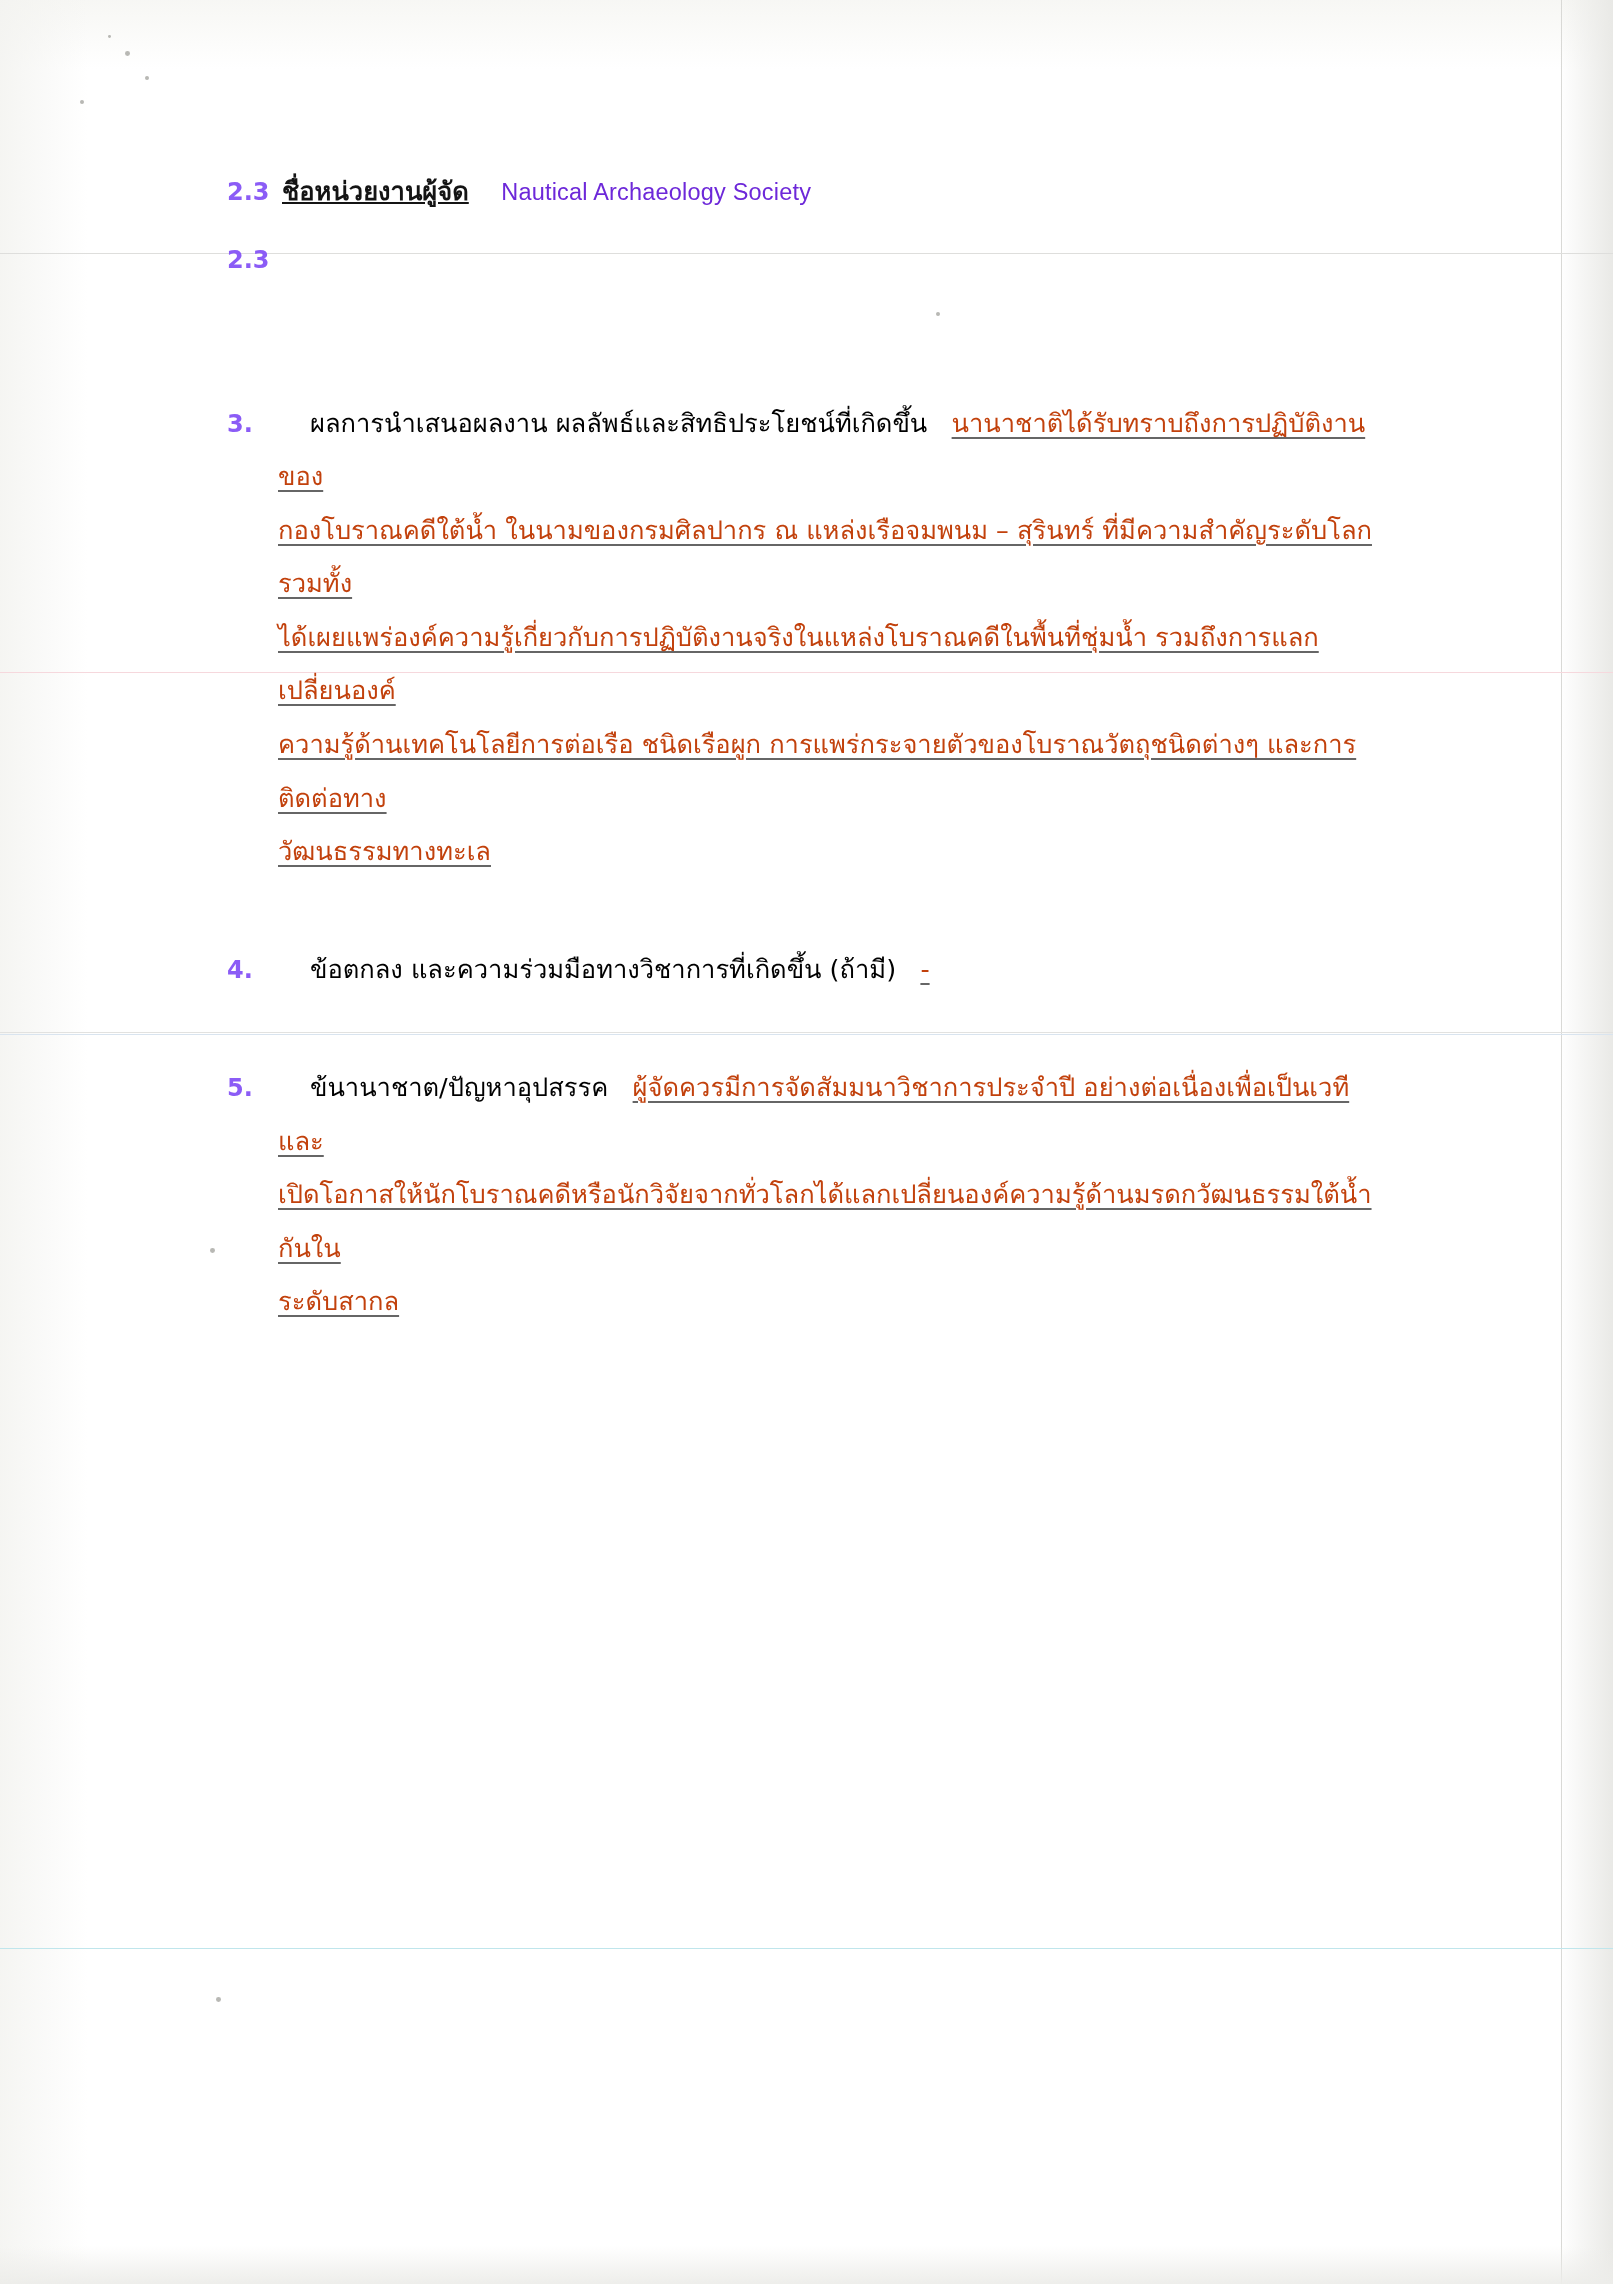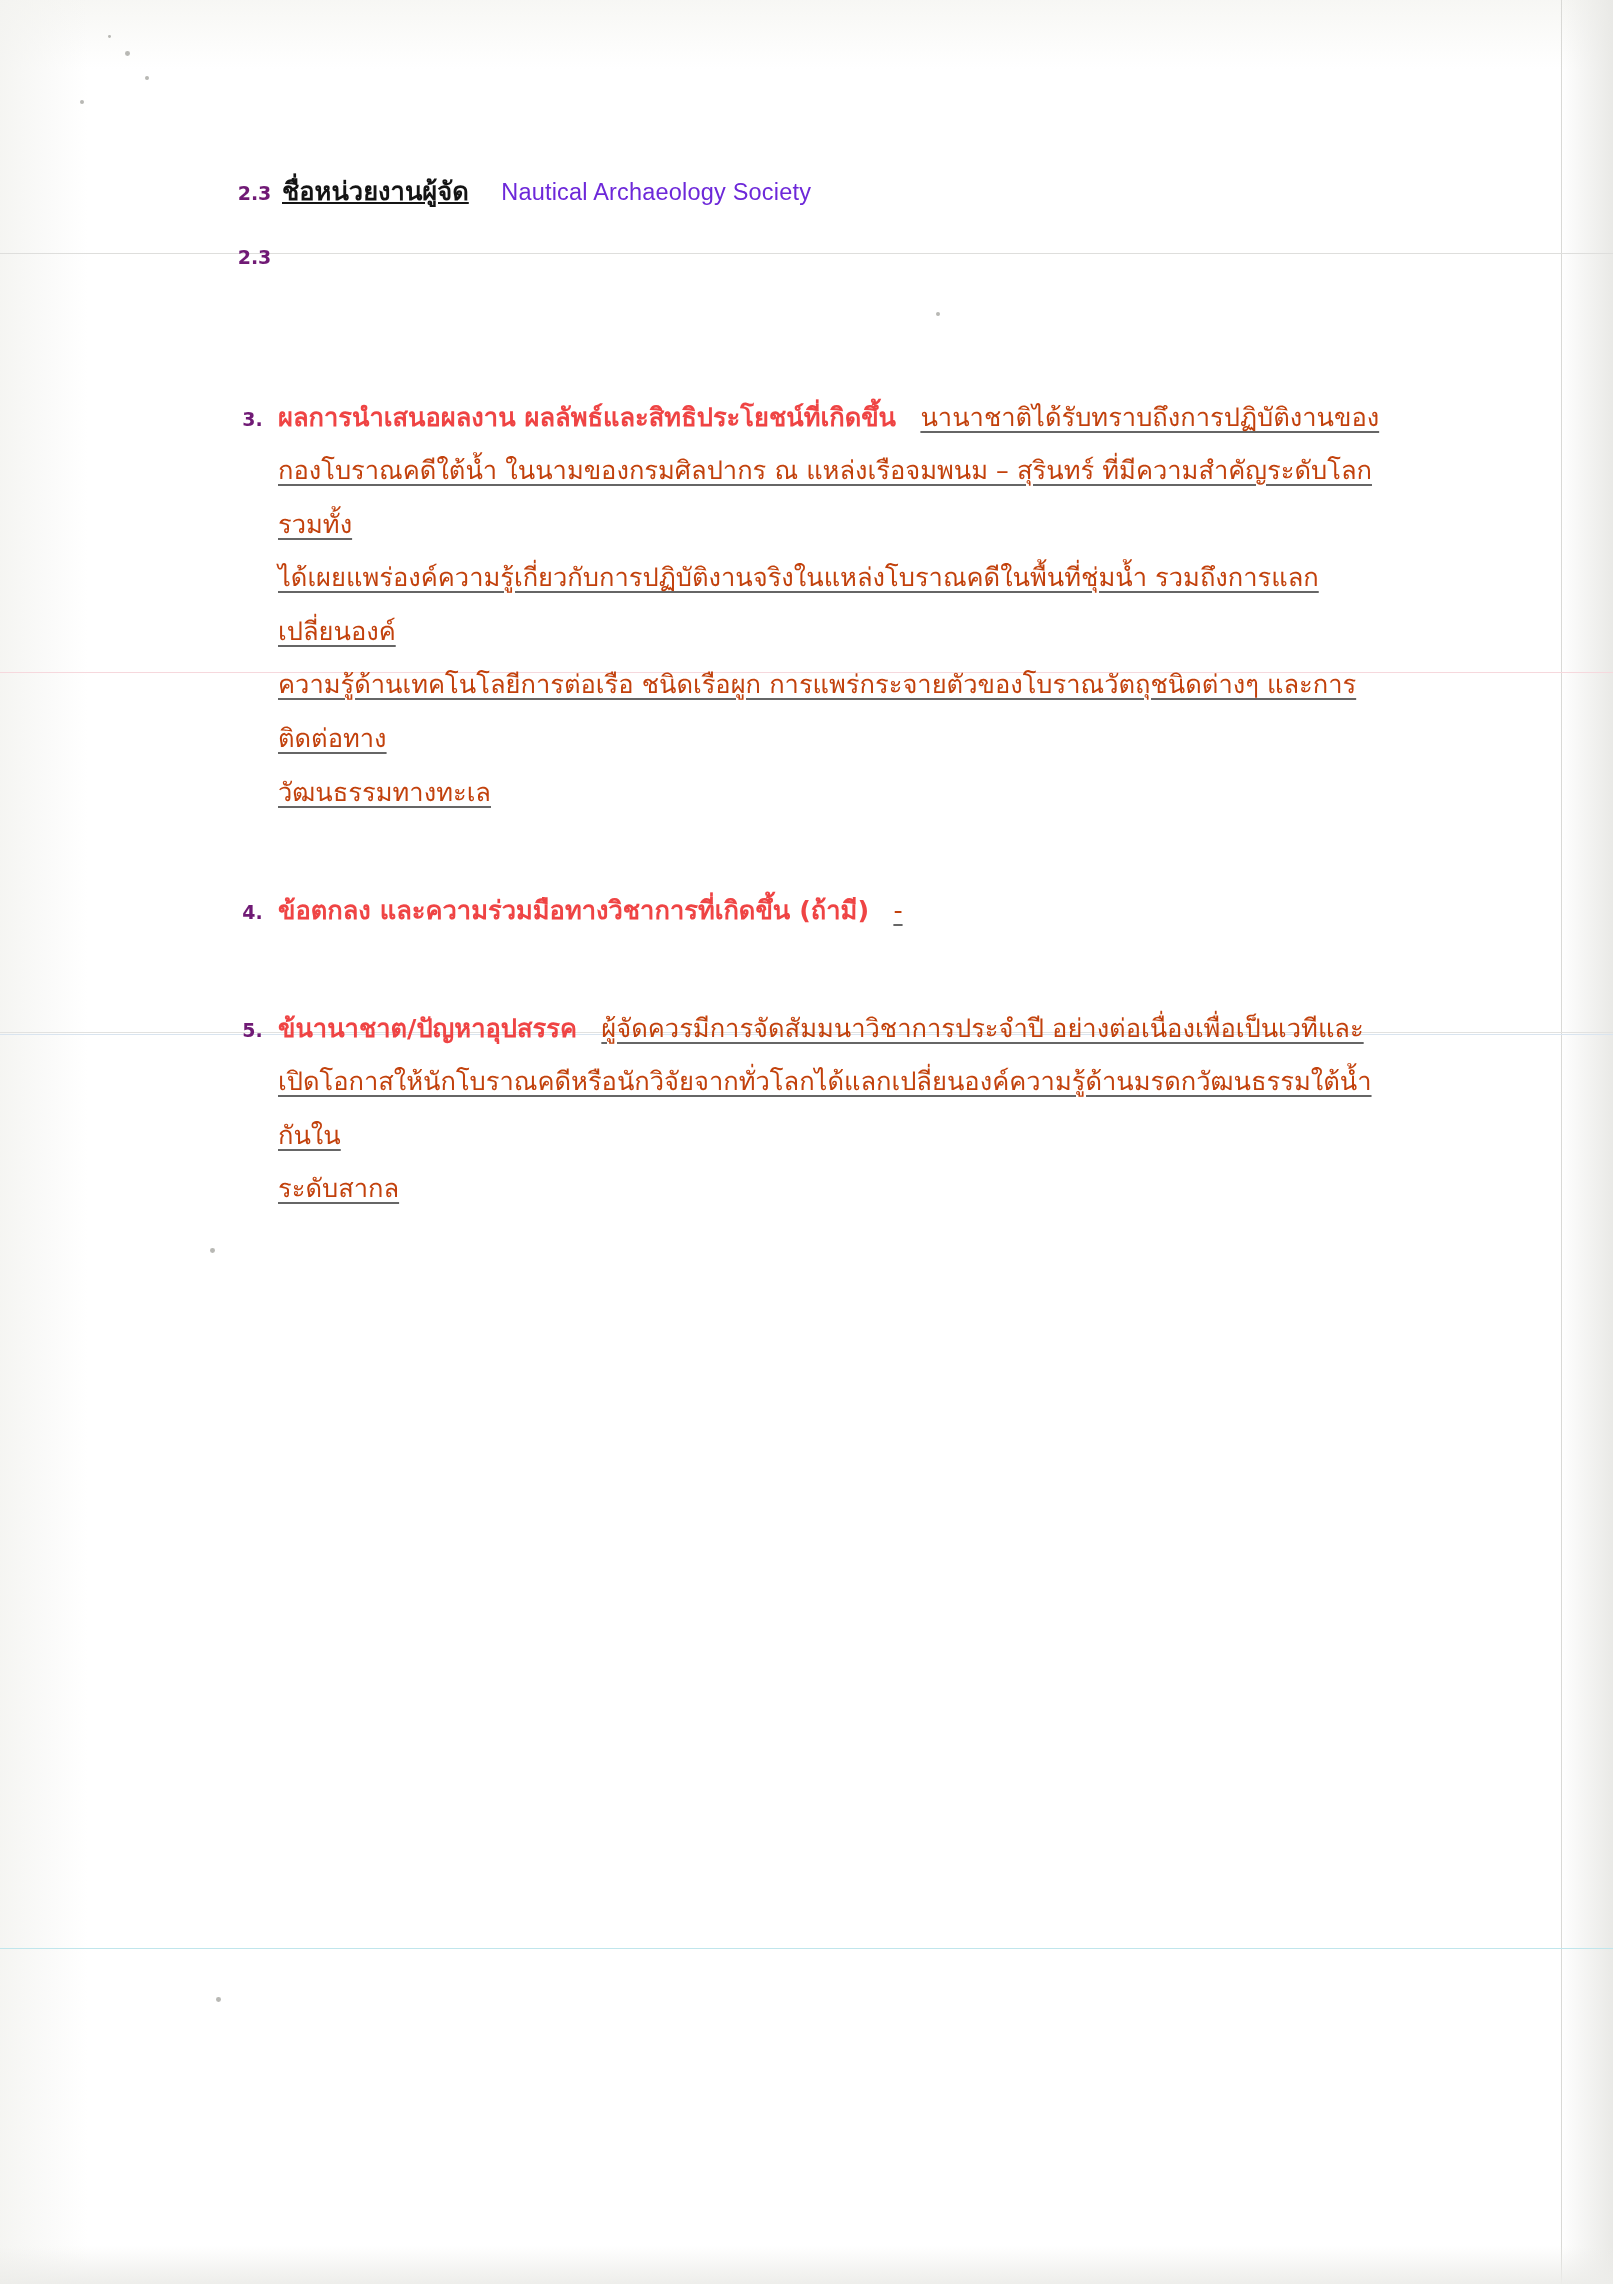--- a/index.html
+++ b/index.html
@@ -89,24 +89,23 @@
     white-space: nowrap;
   }
   .num-item {
     display: flex;
     align-items: baseline;
     margin-bottom: 29px;
   }
   .num {
     width: 55px;
     flex: 0 0 55px;
-    font-size: 19px;
+    font-size: 24px;
     font-weight: 600;
-    color: #701a75;
-    text-align: center;
+    color: #8b5cf6;
   }
   .label-semibold {
     font-weight: 600;
     color: #141414;
     text-decoration: underline;
   }
   .fill-plain {
     font-weight: 400;
     color: #1f1f1f;
   }
@@ -117,22 +116,23 @@
     color: #6d28d9;
   }
 
   .para {
     font-size: 25.5px;
     line-height: 2.1;
     color: #1a1a1a;
     margin-bottom: 25.5px;
   }
   .para .head {
-    font-weight: 700;
-    color: #ef4444;
+    font-weight: 400;
+    color: #000000;
+    margin-left: 32px;
   }
   .para .body {
     text-decoration: underline;
     text-decoration-color: #666;
     text-underline-offset: 4.9px;
     color: #c2410c;
   }
 
   .sect {
     display: flex;

